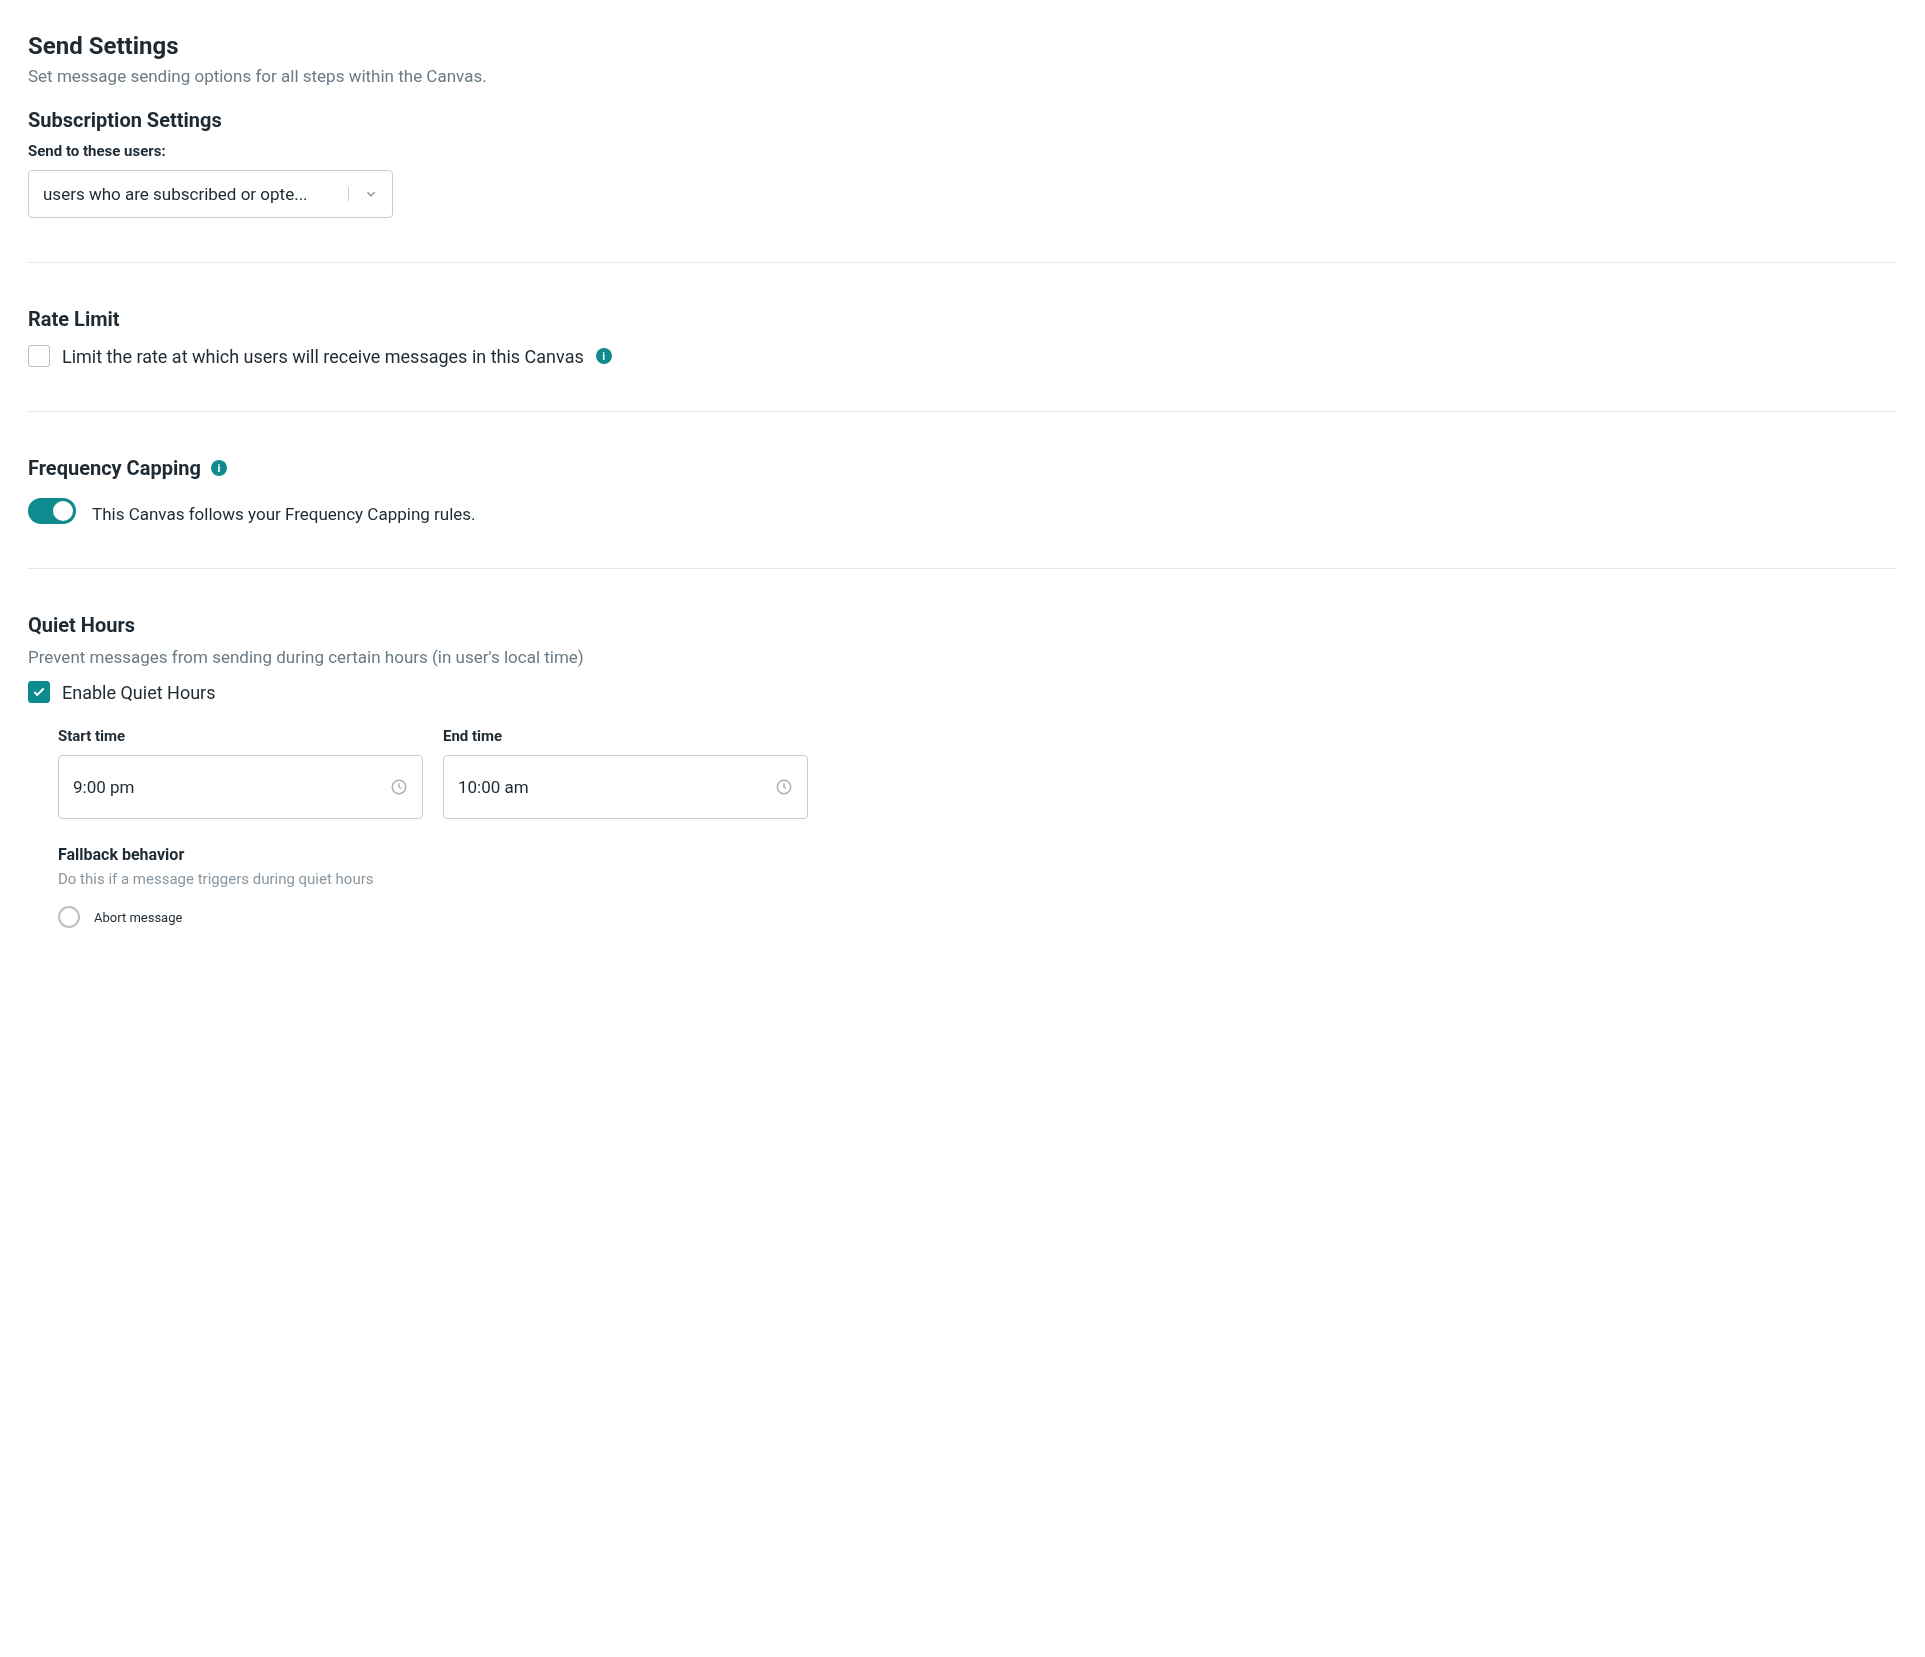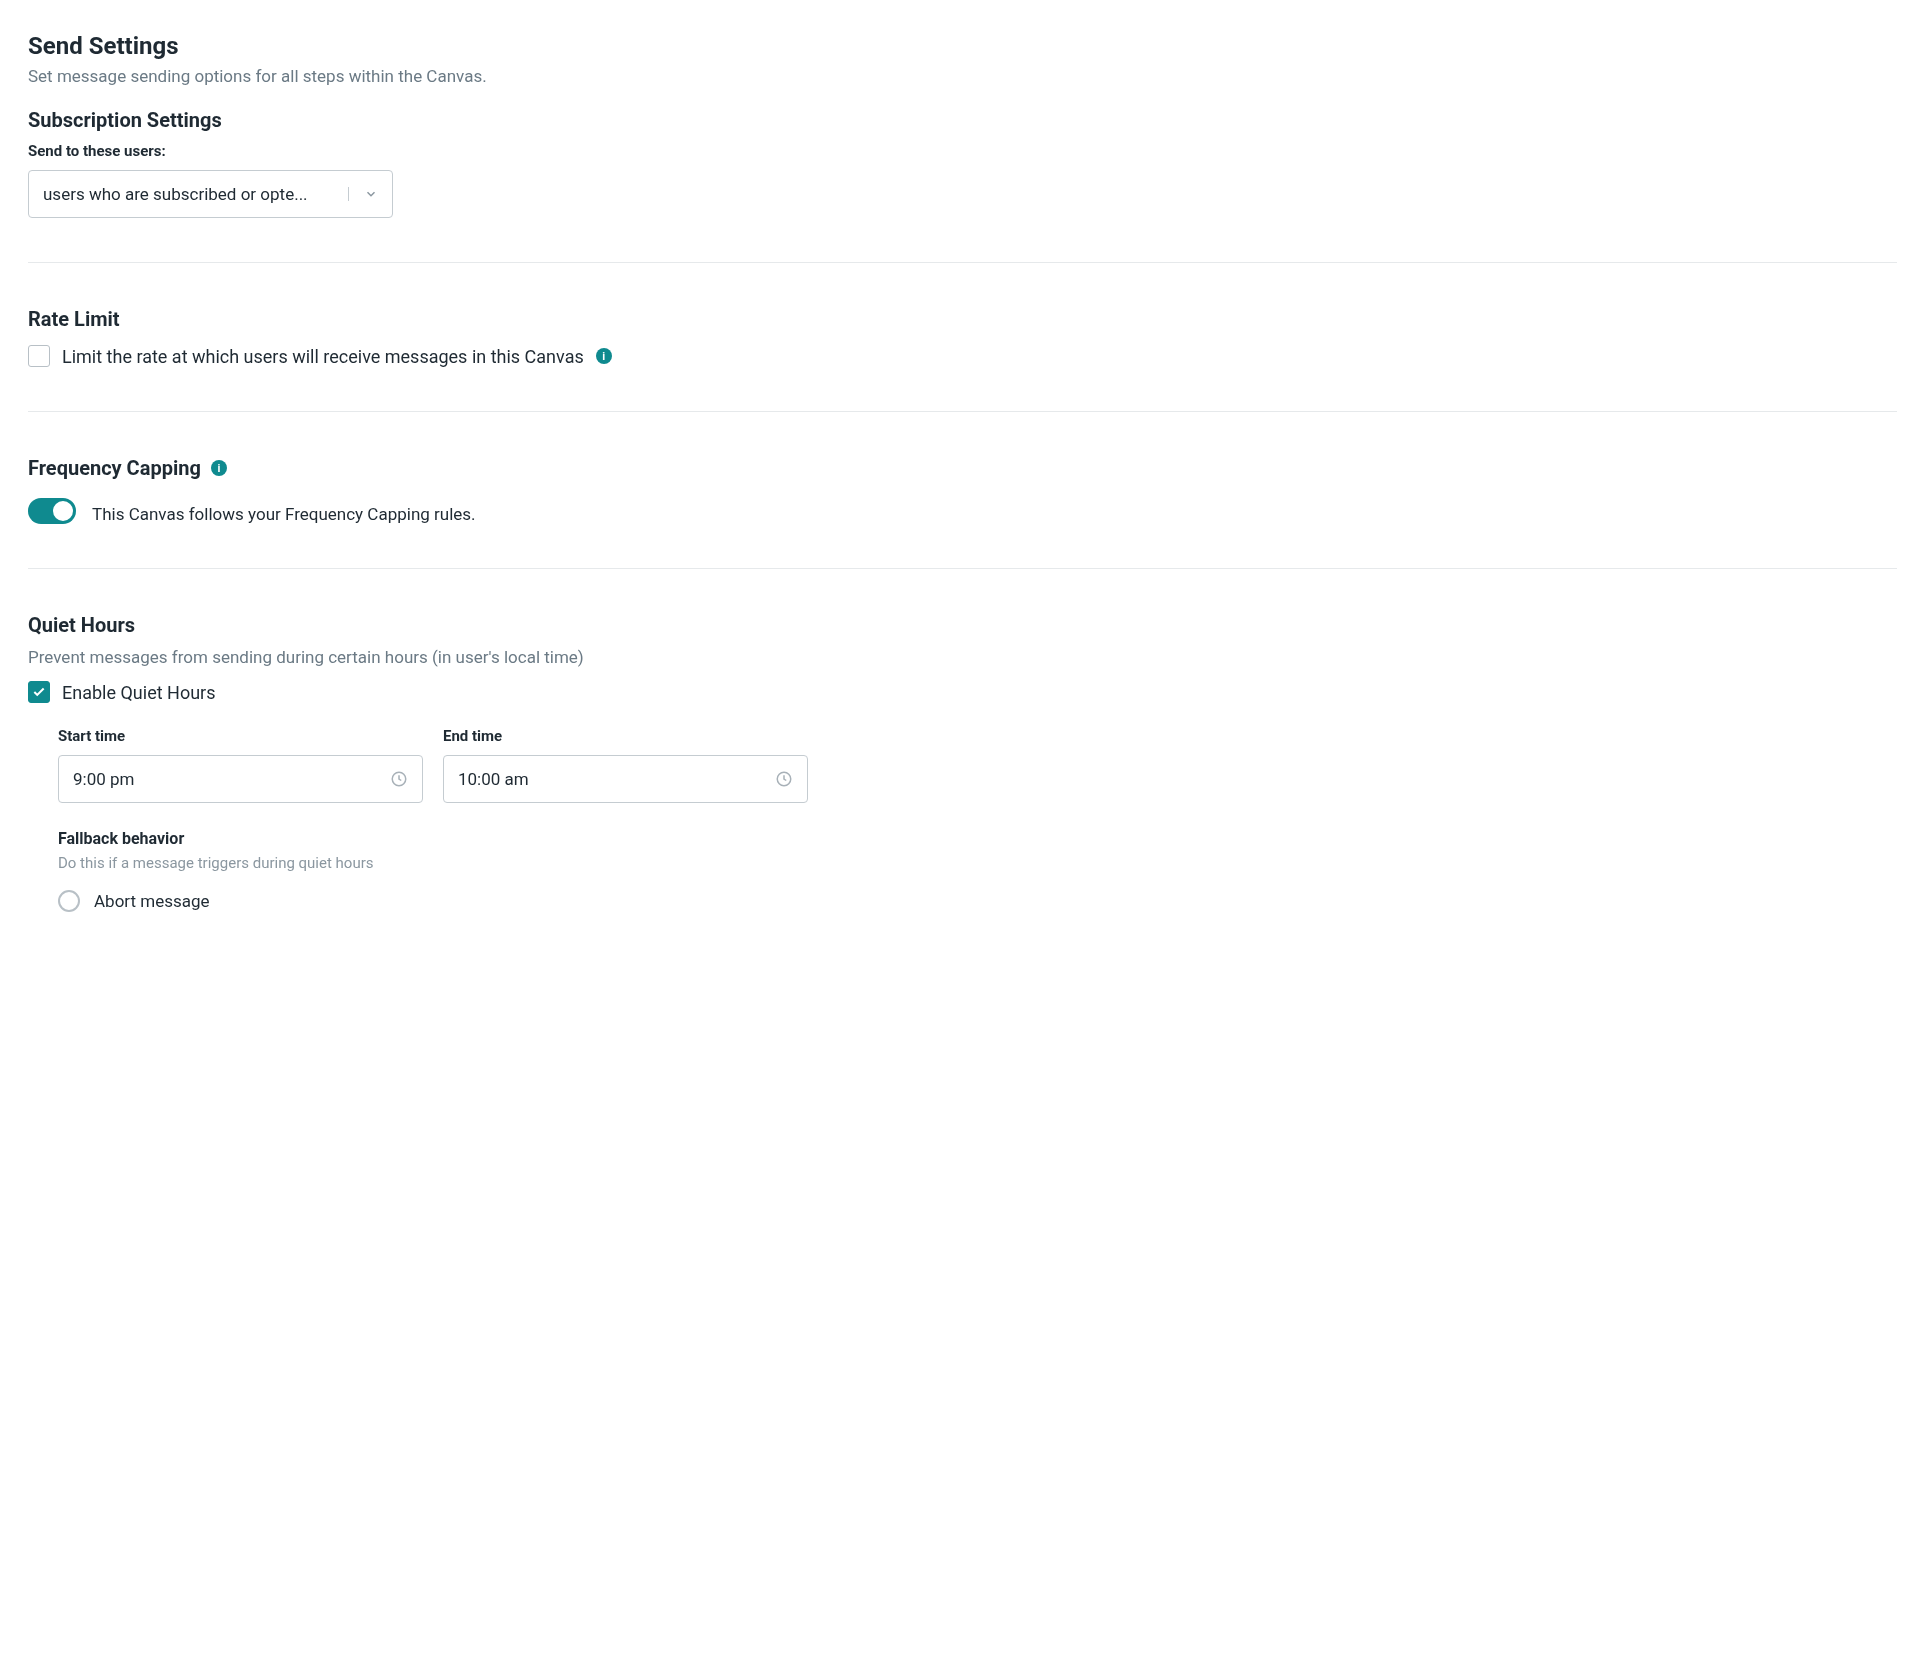--- a/index.html
+++ b/index.html
@@ -149,21 +149,21 @@
   }
   .time-row {
     display: flex;
     gap: 20px;
   }
   .time-col {
     width: 365px;
   }
   .time-input {
     width: 100%;
-    height: 48px;
+    height: 64px;
     border: 1px solid #c5ccd1;
     border-radius: 4px;
     display: flex;
     align-items: center;
     padding: 0 14px;
     font-size: 17px;
     color: #1f2a33;
     justify-content: space-between;
     cursor: pointer;
   }
@@ -206,21 +206,21 @@
     border-color: #0f8a8f;
   }
   .radio.selected::after {
     content: "";
     width: 12px;
     height: 12px;
     border-radius: 50%;
     background: #0f8a8f;
   }
   .radio-label {
-    font-size: 17px;
+    font-size: 13px;
     color: #1f2a33;
   }
 </style>
 </head>
 <body>
 
 <h1>Send Settings</h1>
 <p class="subtitle">Set message sending options for all steps within the Canvas.</p>
 
 <h2>Subscription Settings</h2>

